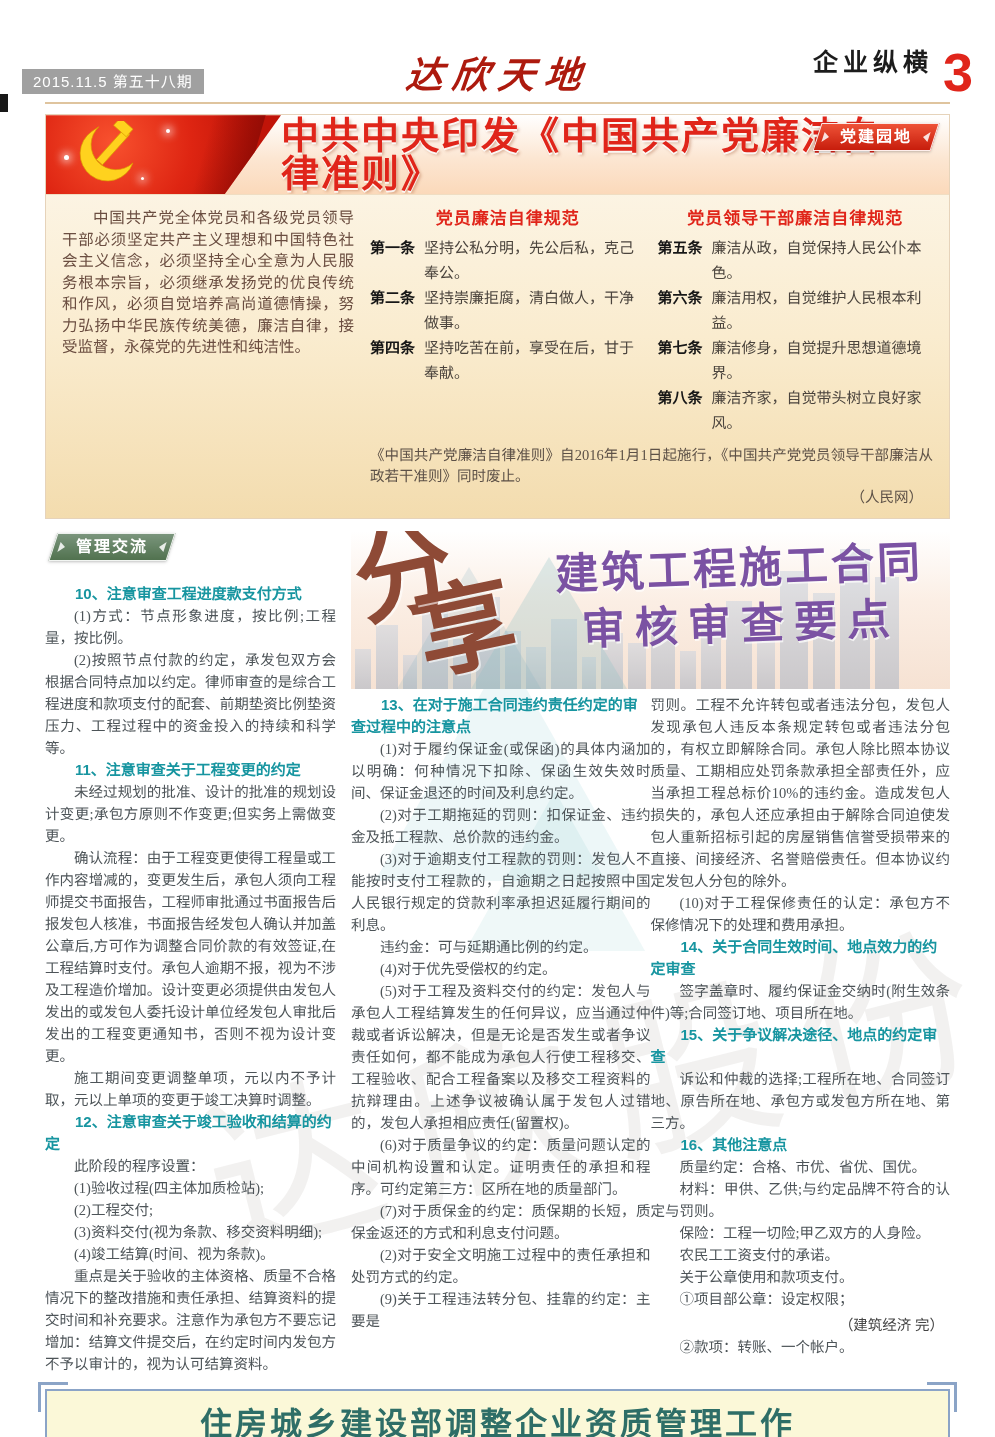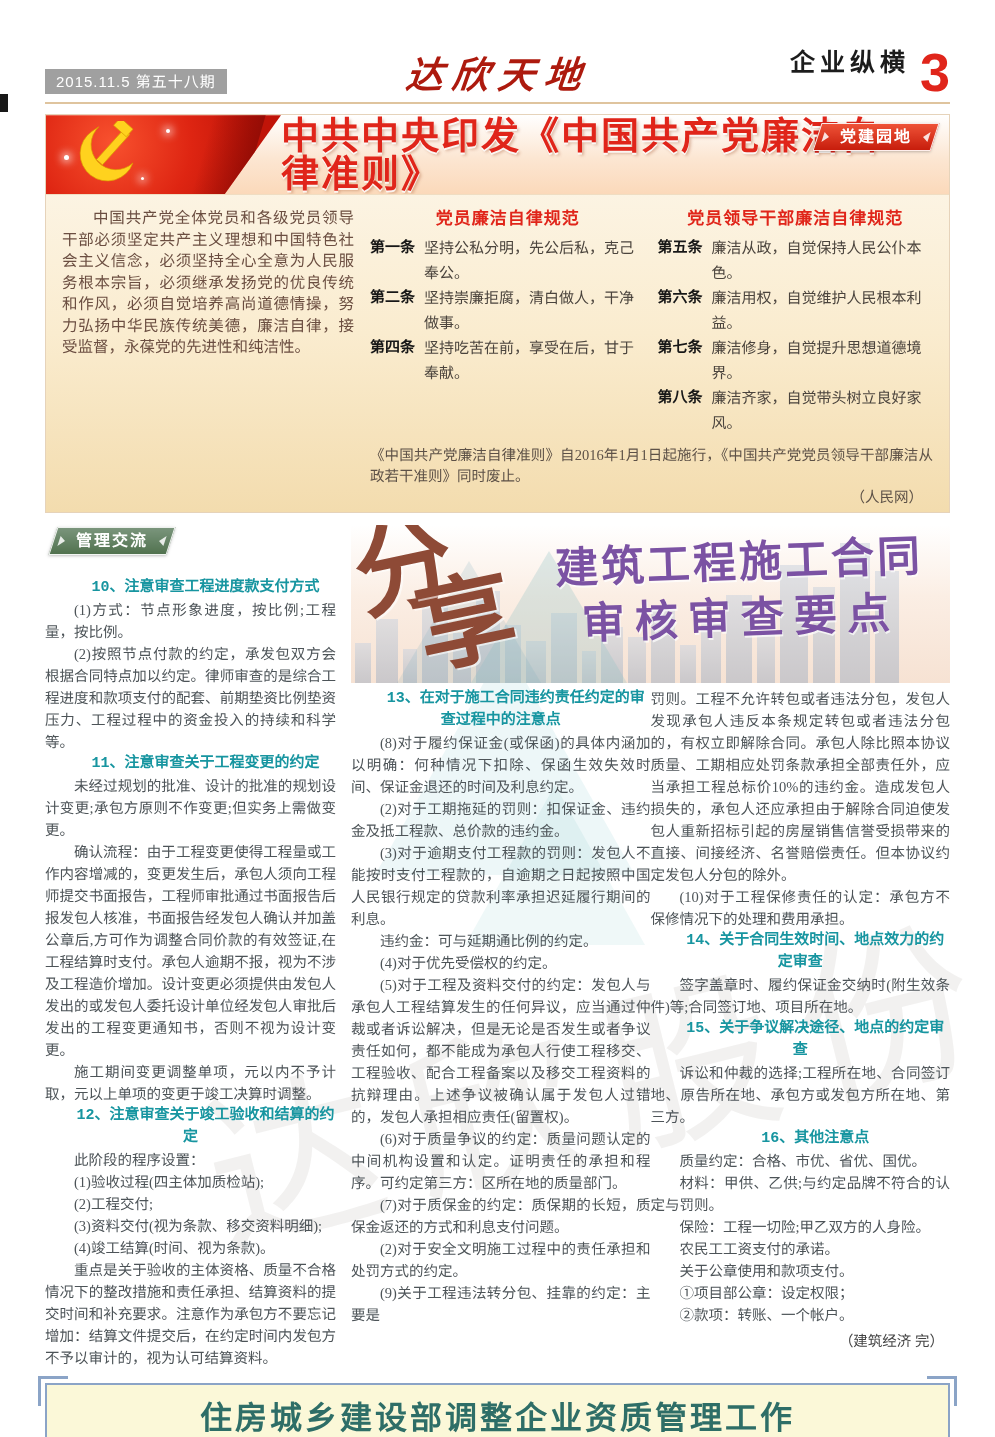--- a/index.html
+++ b/index.html
@@ -2,21 +2,21 @@
 <html lang="zh-CN"><head>
 <meta charset="utf-8">
 <style>
   *{margin:0;padding:0;box-sizing:border-box}
   html,body{background:#fff}
   body{width:995px;height:1437px;position:relative;overflow:hidden;
        font-family:"Liberation Serif","DejaVu Serif",serif;color:#4c4f52}
 
   
   .header{display:grid;grid-template-columns:1fr auto 1fr;align-items:end;
-          padding:50px 45px 8px}
+          padding:50px 22px 8px}
   .issue-box{justify-self:start;background:#a0a0a0;color:#fff;
              font:15px/1 "Liberation Sans",sans-serif;padding:5px 11px;letter-spacing:1px}
   .masthead{color:#ad1a0e;font-family:"DejaVu Serif",serif;font-weight:bold;font-style:italic;
             font-size:37px;letter-spacing:9px;transform:skewX(-6deg);line-height:1}
   .hdr-right{justify-self:end;display:flex;align-items:flex-start;gap:10px}
   .section-name{font:bold 25px/1 "Liberation Sans",sans-serif;color:#1c1c1c;letter-spacing:5px;padding-bottom:6px}
   .page-num{font:bold 54px/0.82 "Liberation Sans",sans-serif;color:#e0251b}
   .header-rule{height:2px;background:#dfc49e;margin:0 45px}
   .regmark{position:absolute;left:0;top:94px;width:8px;height:18px;background:#181818}
 
@@ -43,46 +43,46 @@
             font:bold 16px/1 "Liberation Sans",sans-serif;padding:5px 22px;
             transform:skewX(-18deg);border:1px solid rgba(255,255,255,.9);
             box-shadow:0 1px 3px rgba(0,0,0,.25)}
   .tag-skew>span{display:inline-block;transform:skewX(18deg);letter-spacing:2px}
   .tag-skew::before{content:"";position:absolute;left:5px;top:50%;transform:translateY(-50%);
             border:5px solid transparent;border-left:6px solid rgba(255,255,255,.85)}
   .tag-skew::after{content:"";position:absolute;right:5px;top:50%;transform:translateY(-50%);
             border:5px solid transparent;border-right:6px solid rgba(255,255,255,.85)}
   .tag-red{background:linear-gradient(180deg,#ee5237,#c71d0c)}
   .party-tag-pos{position:absolute;top:8px;right:14px;z-index:3}
-  .party-content{display:flex;gap:16px;padding:12px 16px 4px}
+  .party-content{display:flex;gap:16px;padding:12px 16px 10px}
   .party-intro{width:292px;flex:0 0 auto;font-size:15.5px;line-height:21.5px;text-align:justify;
                text-indent:2em;color:#6b4e41}
   .party-right{flex:1;min-width:0}
   .rule-cols{display:flex;gap:12px}
   .rule-col{flex:1;min-width:0}
   .rule-head{text-align:center;color:#e0251a;font:bold 17px/1 "Liberation Sans",sans-serif;
              margin:3px 0 9px;letter-spacing:1px}
   .rule-row{display:flex;gap:9px;font-size:15px;line-height:25px;color:#4b443d}
-  .rule-no{font-family:Liberation Mono, monospace;font-weight:bold;color:#171717;white-space:nowrap}
+  .rule-no{font-family:Liberation Serif, serif;font-weight:bold;color:#171717;white-space:nowrap}
   .party-note{font-size:14.5px;color:#5d5147;margin-top:9px;line-height:21px;text-align:justify}
   .party-src{text-align:right;font-size:14.5px;color:#5d5147;padding-right:10px;line-height:21px}
 
   
   .mgmt{position:relative;margin:12px 45px 0}
   .tag-green{background:linear-gradient(180deg,#7a957c,#51724f)}
   .mgmt-tag-pos{position:absolute;left:8px;top:2px;z-index:3}
   .mgmt-flex{display:flex;gap:15px;position:relative;z-index:2}
   .mcol{width:291px;flex:0 0 auto;font-size:14.5px;line-height:22px;color:#4d5458;min-width:0}
   .mcol1{padding-top:52px}
   .mright{flex:1;min-width:0;display:flex;flex-direction:column}
   .mcols2{display:flex;}
   .mcols2 .mcol{flex:1;width:auto}
   .blk{text-align:justify;text-indent:2em}
-  .blk.h{color:#1795a0;font-weight:bold;font-family:Liberation Mono, monospace;
-         text-align:center;font-size:15px}
+  .blk.h{color:#1795a0;font-weight:bold;font-family:Liberation Sans, sans-serif;
+         text-align:left;font-size:15px}
   .blk.c{text-indent:0}
   .blk.tail{text-align:right;text-indent:0;padding-right:6px;margin-top:4px;color:#444}
 
   
   .mtitle{position:relative;height:158px;margin-bottom:5px;overflow:hidden;
           background:linear-gradient(180deg,#ffffff 0%,#fbeee4 45%,#f6e2d3 100%)}
   .city{position:absolute;left:0;right:0;bottom:0;height:150px;display:flex;
         align-items:flex-end;gap:5px;padding:0 4px;opacity:.55}
   .city i{display:block;background:linear-gradient(180deg,#ccd4df,#a7b3c4);flex:0 0 auto}
   .tri{position:absolute;width:0;height:0;border-left:78px solid transparent;
@@ -291,21 +291,21 @@
         <div class="mtitle-text">
           <div class="mt1">建筑工程施工合同</div>
           <div class="mt2">审核审查要点</div>
         </div>
       </div>
       <div class="mcols2">
         <div class="mcol">
 
             <p class="blk h">13、在对于施工合同违约责任约定的审查过程中的注意点</p>
 
-            <p class="blk p">(8)对于履约保证金(或保函)的具体内涵加以明确：何种情况下扣除、保函生效失效时间、保证金退还的时间及利息约定。</p>
+            <p class="blk p">(1)对于履约保证金(或保函)的具体内涵加以明确：何种情况下扣除、保函生效失效时间、保证金退还的时间及利息约定。</p>
 
             <p class="blk p">(2)对于工期拖延的罚则：扣保证金、违约金及抵工程款、总价款的违约金。</p>
 
             <p class="blk p">(3)对于逾期支付工程款的罚则：发包人不能按时支付工程款的，自逾期之日起按照中国人民银行规定的贷款利率承担迟延履行期间的利息。</p>
 
             <p class="blk p">违约金：可与延期通比例的约定。</p>
 
             <p class="blk p">(4)对于优先受偿权的约定。</p>
 
             <p class="blk p">(5)对于工程及资料交付的约定：发包人与承包人工程结算发生的任何异议，应当通过仲裁或者诉讼解决，但是无论是否发生或者争议责任如何，都不能成为承包人行使工程移交、工程验收、配合工程备案以及移交工程资料的抗辩理由。上述争议被确认属于发包人过错的，发包人承担相应责任(留置权)。</p>
@@ -339,23 +339,23 @@
             <p class="blk p">材料：甲供、乙供;与约定品牌不符合的认定与罚则。</p>
 
             <p class="blk p">保险：工程一切险;甲乙双方的人身险。</p>
 
             <p class="blk p">农民工工资支付的承诺。</p>
 
             <p class="blk p">关于公章使用和款项支付。</p>
 
             <p class="blk p">①项目部公章：设定权限；</p>
 
+            <p class="blk tail">（建筑经济 完）</p>
+
             <p class="blk p">②款项：转账、一个帐户。</p>
-
-            <p class="blk tail">（建筑经济 完）</p>
           </div>
       </div>
     </div>
   </div>
 </section>
 
 <section class="notice">
   <div class="corner tl"></div>
   <div class="corner tr"></div>
 

